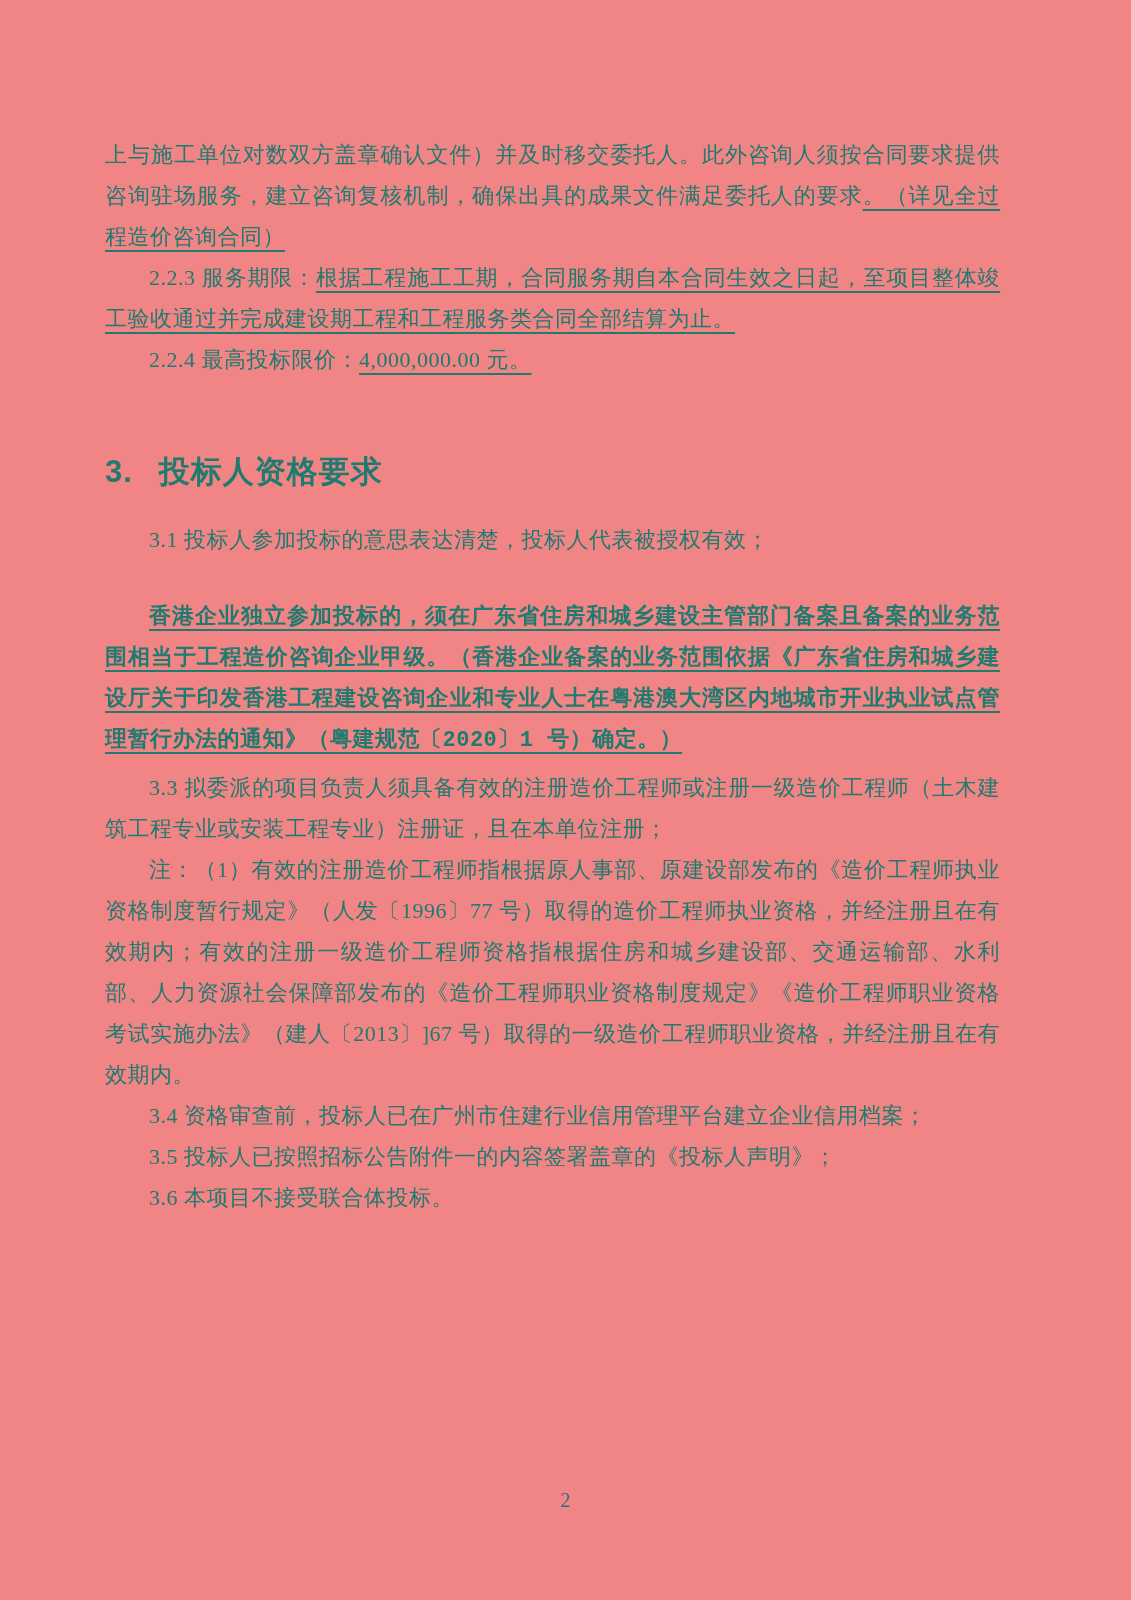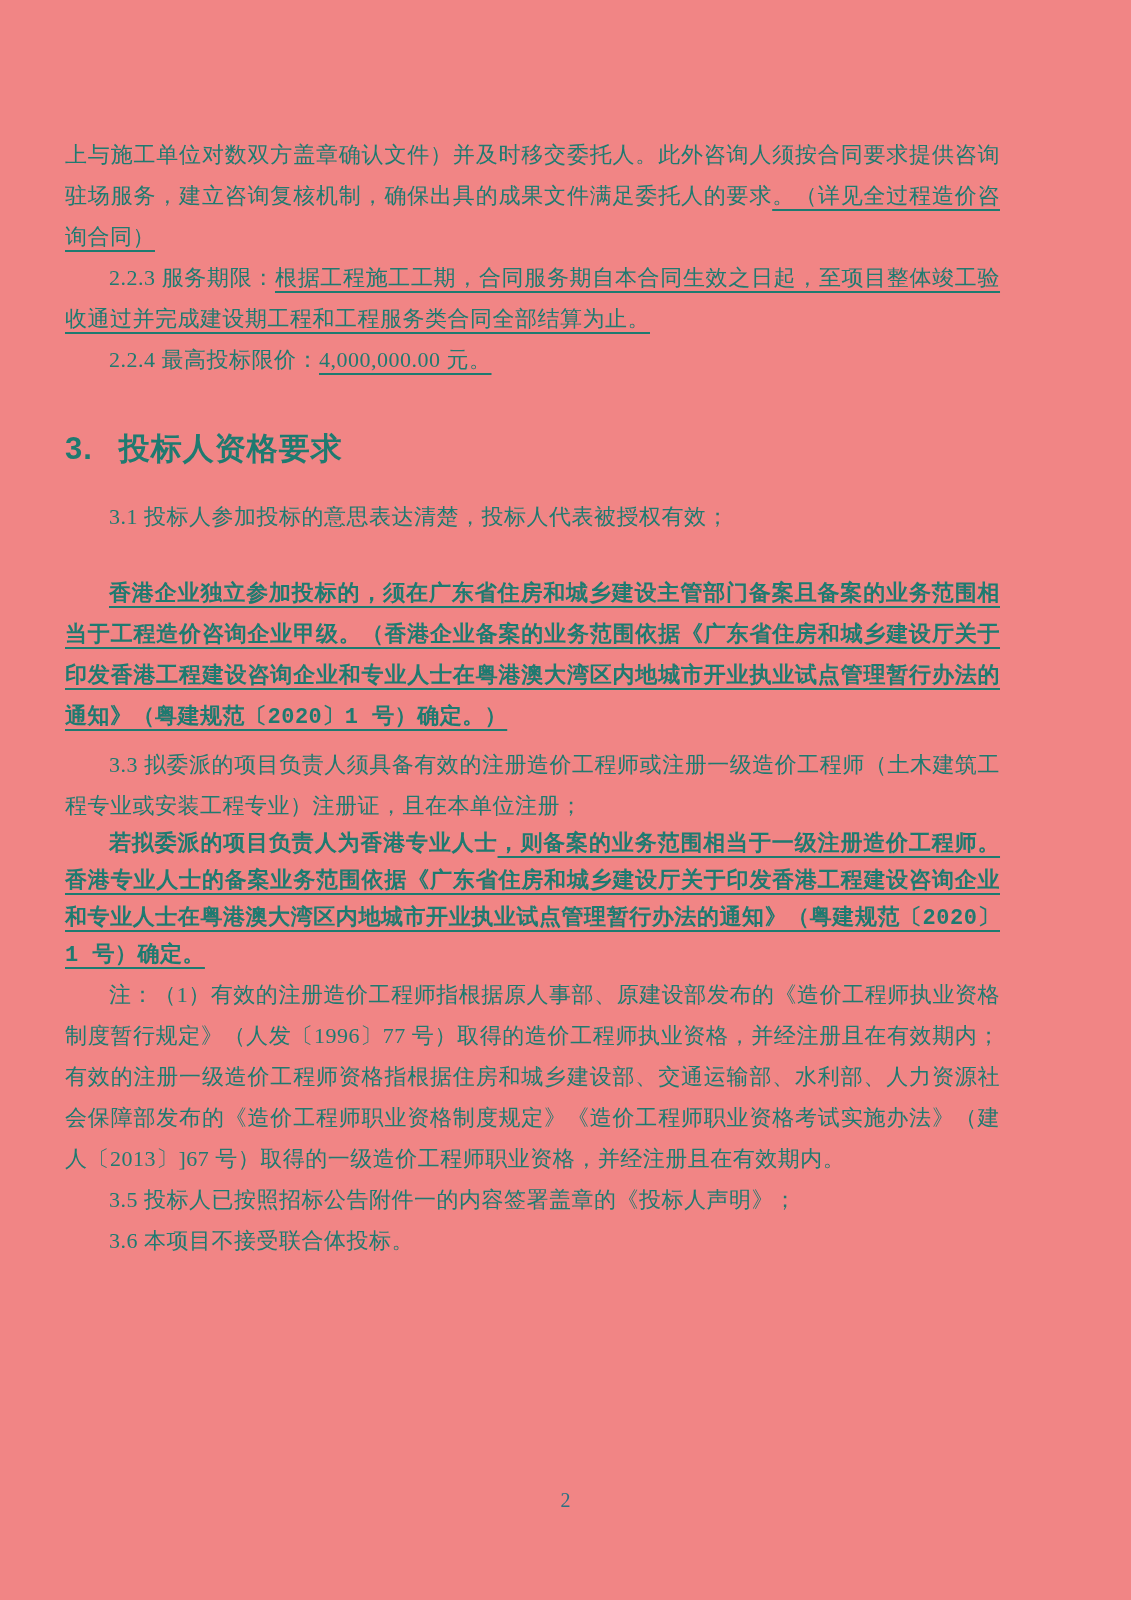--- a/index.html
+++ b/index.html
@@ -11,40 +11,40 @@
     height: 1600px;
     background: #F18585;
     color: #1F7A70;
     font-family: "Liberation Serif", "DejaVu Serif", serif;
     overflow: hidden;
   }
   .page {
     box-sizing: border-box;
     width: 1131px;
     height: 1600px;
-    padding: 134px 131px 0 65px;
+    padding: 134px 131px 0 105px;
     position: relative;
   }
   p.body-text {
     margin: 0;
     font-size: 22px;
     line-height: 41px;
     text-align: justify;
     letter-spacing: 0.5px;
   }
   p.indent { text-indent: 2em; }
   p.bold   { font-weight: bold; font-family: Liberation Mono, monospace; }
   p.tight  { line-height: 37px; }
   .u {
     text-decoration: underline;
     text-decoration-thickness: 1.5px;
     text-underline-offset: 6px;
   }
   .sec-heading {
-    margin: 48px 0 26px 0;
+    margin: 71px 0 26px 0;
     font-family: "Liberation Sans", "DejaVu Sans", sans-serif;
     font-size: 31px;
     font-weight: bold;
     color: #1F7A70;
     letter-spacing: 1px;
   }
   .sec-heading .sec-num {
     display: inline-block;
     margin-right: 26px;
   }
@@ -77,24 +77,24 @@
 
   <div class="sec-heading"><span class="sec-num">3.</span><span>投标人资格要求</span></div>
 
   <p class="body-text indent">3.1 投标人参加投标的意思表达清楚，投标人代表被授权有效；</p>
 
 
   <p class="body-text indent bold hk-enterprise"><span class="u">香港企业独立参加投标的，须在广东省住房和城乡建设主管部门备案且备案的业务范围相当于工程造价咨询企业甲级。（香港企业备案的业务范围依据《广东省住房和城乡建设厅关于印发香港工程建设咨询企业和专业人士在粤港澳大湾区内地城市开业执业试点管理暂行办法的通知》（粤建规范〔2020〕1 号）确定。）</span></p>
 
   <p class="body-text indent clause-33">3.3 拟委派的项目负责人须具备有效的注册造价工程师或注册一级造价工程师（土木建筑工程专业或安装工程专业）注册证，且在本单位注册；</p>
 
-  <p class="body-text indent bold tight"><span>若拟委派的项目负责人为香港专业人士</span><span class="u">，则备案的业务范围相当于一级注册造价工程师。香港专业人士的备案业务范围依据《广东省住房和城乡建设厅关于印发香港工程建设咨询企业和专业人士在粤港澳大湾区内地城市开业执业试点管理暂行办法的通知》（粤建规范〔2020〕1 号）确定。</span></p>
 
   <p class="body-text indent">注：（1）有效的注册造价工程师指根据原人事部、原建设部发布的《造价工程师执业资格制度暂行规定》（人发〔1996〕77 号）取得的造价工程师执业资格，并经注册且在有效期内；有效的注册一级造价工程师资格指根据住房和城乡建设部、交通运输部、水利部、人力资源社会保障部发布的《造价工程师职业资格制度规定》《造价工程师职业资格考试实施办法》（建人〔2013〕]67 号）取得的一级造价工程师职业资格，并经注册且在有效期内。</p>
 
+  <p class="body-text indent">3.4 资格审查前，投标人已在广州市住建行业信用管理平台建立企业信用档案；</p>
 
   <p class="body-text indent">3.5 投标人已按照招标公告附件一的内容签署盖章的《投标人声明》；</p>
 
   <p class="body-text indent">3.6 本项目不接受联合体投标。</p>
 
   <div class="page-footer">2</div>
 
 </div>
 
 </body></html>

